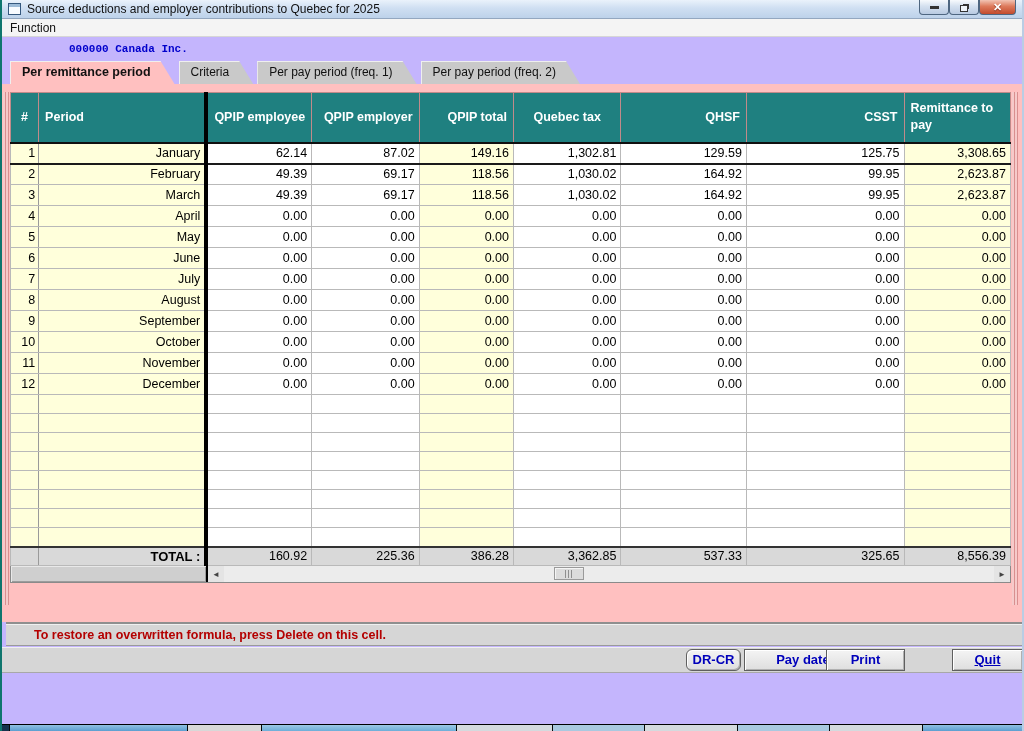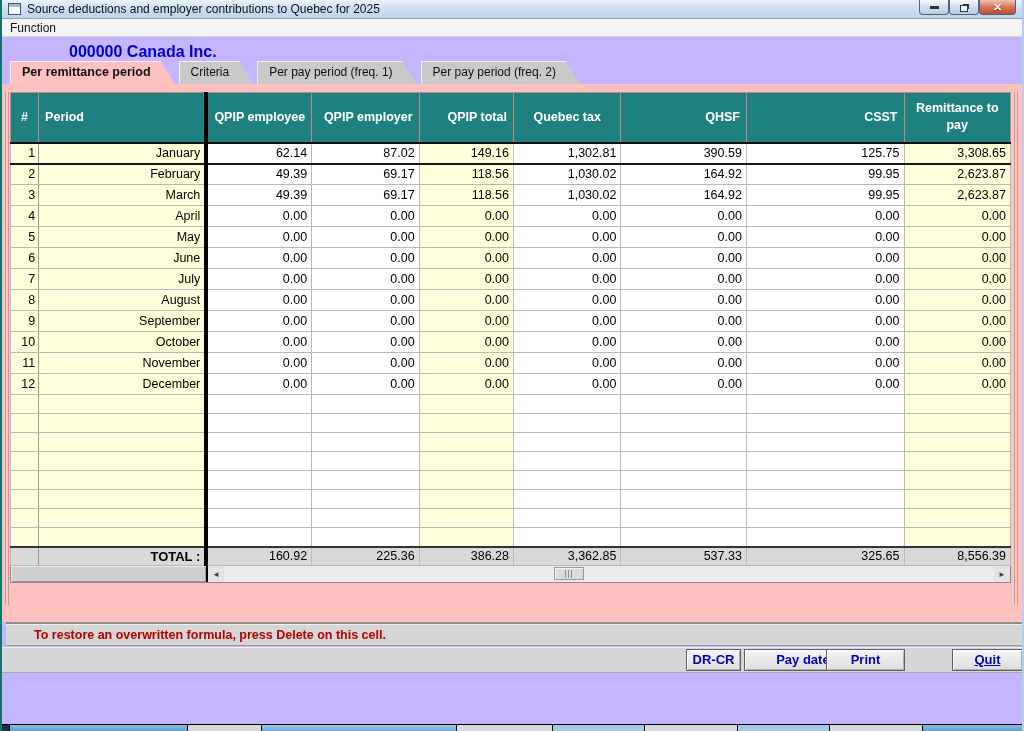--- a/index.html
+++ b/index.html
@@ -25,22 +25,22 @@
   .wc-restore span { display:block; width:8px; height:7px; border:1px solid #333; background:#eef3f9;
     box-shadow:2px -2px 0 -1px #333; margin-top:2px; }
   .wc-close span { color:#fff; font-size:11px; font-weight:bold; line-height:1; text-shadow:0 1px 1px #7e2412; }
 
   
   .menubar { position:absolute; left:0; top:19px; width:100%; height:18px; background:#f4f4f4;
     border-bottom:1px solid #d6d6d6; display:flex; align-items:center; }
   .menu-item { font-size:12px; color:#111; padding:0 8px; }
 
   
-  .company { position:absolute; left:67px; top:43px; font-size:16px; font-weight:bold;
-    color:var(--company-blue,#0000cc); }
+  .company { position:absolute; left:67px; top:43px; font-size:11px; font-weight:bold;
+    color:var(--company-blue,#0000cc);font-family:Liberation Mono, monospace; }
   .tabbar { position:absolute; left:8px; top:61px; height:23px; display:flex; }
   .tab { height:23px; padding:4px 24px 0 12px; font-size:12px; color:#111; background:#c9c9c9;
     clip-path:polygon(0 0, calc(100% - 14px) 0, 100% 100%, 0 100%); margin-right:4px;
     box-shadow:inset 0 1px 0 #efefef, inset 1px 0 0 #efefef; }
   .tab.active { background:var(--panel-pink,#ffc0c0); font-weight:bold; font-size:12.5px; }
 
   
   .panel { position:absolute; left:0; top:84px; width:100%; height:538px;
     background:var(--panel-pink,#ffc0c0); }
   .side-strip { position:absolute; top:8px; height:513px; width:6px;
@@ -86,21 +86,21 @@
   .status-strip { position:absolute; left:4px; top:622px; width:100%; height:24px; background:#d6d6d6;
     border-top:2px solid #8f8f8f; border-bottom:1px solid #9a9a9a; display:flex; align-items:center;
     box-shadow:inset 0 1px 0 #f0f0f0;padding-left:20px; }
   .status-text { margin-left:8px; font-size:12.5px; font-weight:bold; color:var(--status-red,#b40000); }
   .button-strip { position:absolute; left:0; top:647px; width:100%; height:26px; background:#d6d6d6;
     border-bottom:1px solid #a8a8a8; box-shadow:inset 0 1px 0 #f0f0f0; }
   .act-btn { position:absolute; top:2px; height:22px; background:linear-gradient(#f4f4f4,#dedede);
     border:1px solid #5f5f5f; box-shadow:inset 1px 1px 0 #ffffff, inset -1px -1px 0 #b0b0b0;
     font-family:"Liberation Sans",sans-serif; font-size:13px; font-weight:bold;
     color:var(--button-blue,#0000bb); text-align:center; line-height:20px; }
-  .b0 { left:684px; width:55px; } .b1 { left:742px; width:125px; }
+  .b0 { left:684px; width:55px;border-radius:6px; } .b1 { left:742px; width:125px; }
   .b2 { left:824px; width:79px; } .b3 { left:950px; width:71px;text-decoration:underline; }
 
   
   .taskbar-edge { position:absolute; left:-2px; top:724px; width:1024px; height:7px;
     border-top:1px solid #000; display:flex; }
   .tb-seg { height:100%; border-right:1px solid #0a0a0a; }
 </style>
 </head>
 <body>
 
@@ -155,32 +155,32 @@
         <thead>
             <tr>
               <th style="text-align: center;">#</th>
               <th class="divr" style="text-align: left;">Period</th>
               <th style="text-align: right;">QPIP employee</th>
               <th style="text-align: right;">QPIP employer</th>
               <th style="text-align: right;">QPIP total</th>
               <th style="text-align: center;">Quebec tax</th>
               <th style="text-align: right;">QHSF</th>
               <th style="text-align: right;">CSST</th>
-              <th style="text-align: center;">Remittance to pay</th>
+              <th style="text-align: left;">Remittance to pay</th>
             </tr>
           </thead>
         <tbody>
             <tr class="sel">
               <td class="num ylw">1</td>
               <td class="per divr ylw">January</td>
               <td class="val">62.14</td>
               <td class="val">87.02</td>
               <td class="val ylw">149.16</td>
               <td class="val">1,302.81</td>
-              <td class="val">390.59</td>
+              <td class="val">129.59</td>
               <td class="val">125.75</td>
               <td class="val ylw">3,308.65</td>
             </tr>
             <tr>
               <td class="num ylw">2</td>
               <td class="per divr ylw">February</td>
               <td class="val">49.39</td>
               <td class="val">69.17</td>
               <td class="val ylw">118.56</td>
               <td class="val">1,030.02</td>

